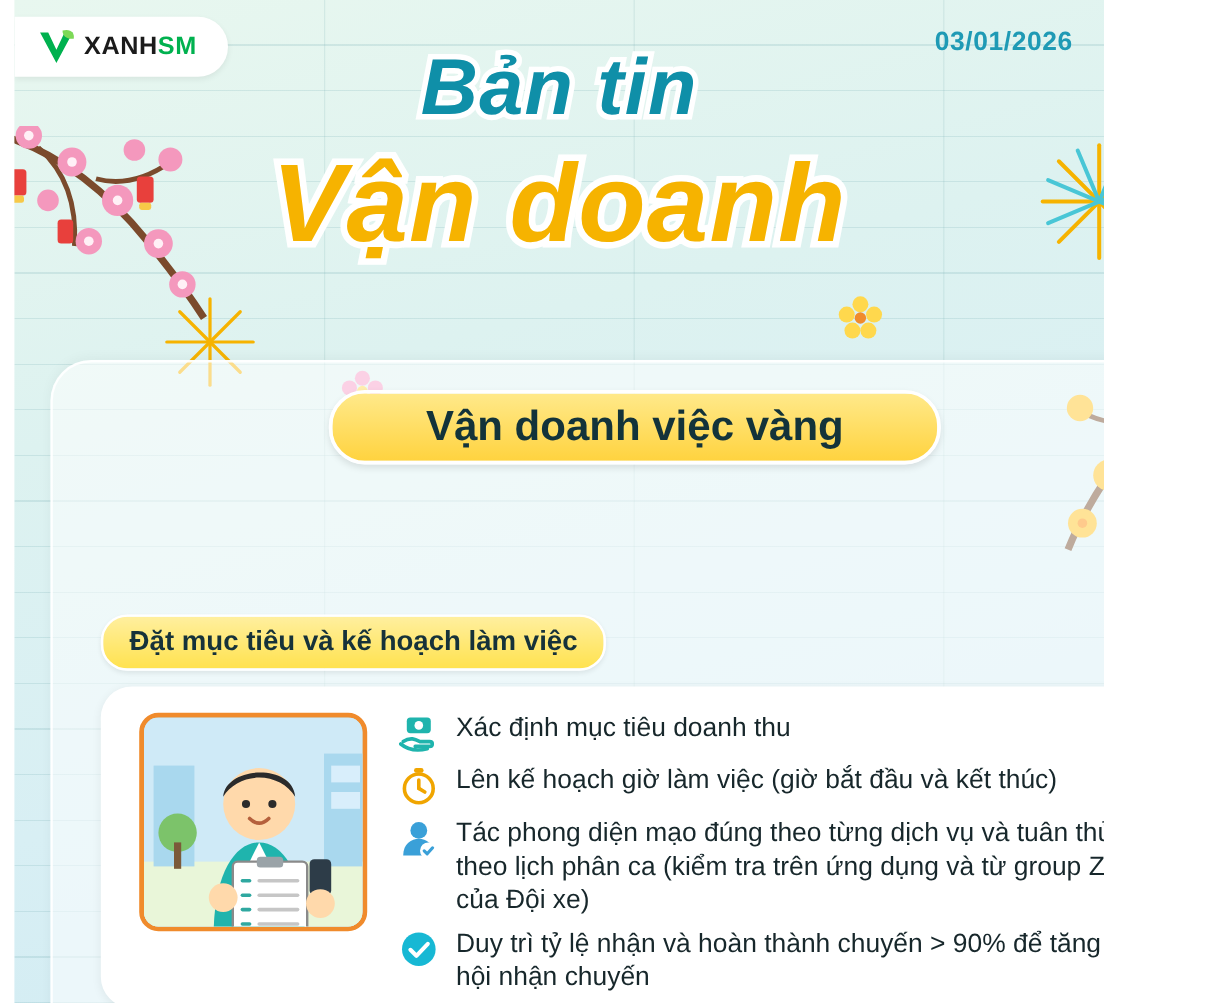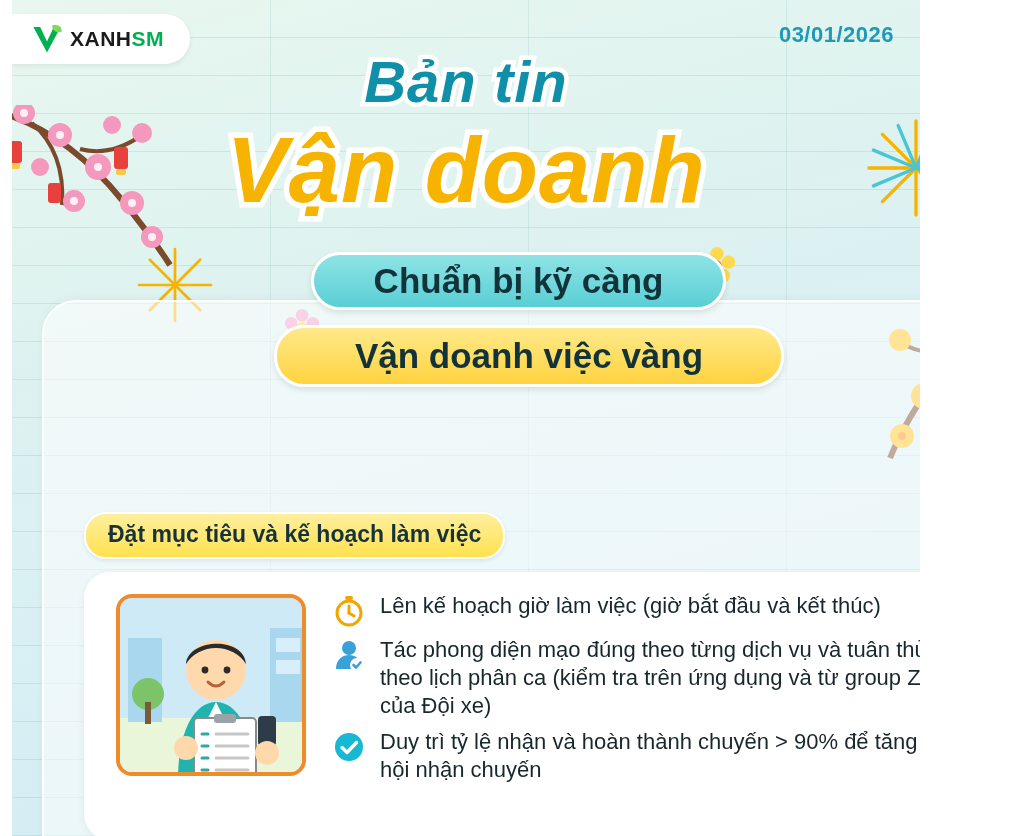--- a/index.html
+++ b/index.html
@@ -52,21 +52,21 @@
     letter-spacing: .5px;
   }
 
   
   .title-1, .title-2 {
     position: absolute; left: 0; right: 0; text-align: center;
     font-weight: 800; font-style: italic;
     letter-spacing: 1px;
   }
   .title-1 {
-    top: 48px; font-size: 58px; color: #0f8fa8;
+    top: 34px; font-size: 66px; color: #0f8fa8;
     -webkit-text-stroke: 9px #ffffff;
     paint-order: stroke fill;
     text-shadow: 0 4px 0 rgba(255,255,255,.9);
   }
   .title-2 {
     top: 118px; font-size: 92px; color: #f6b300;
     -webkit-text-stroke: 11px #ffffff;
     paint-order: stroke fill;
   }
 
@@ -317,20 +317,29 @@
           </g>
 
           <rect x="138" y="118" width="18" height="30" rx="4" fill="#2d3c48"></rect>
           <circle cx="147" cy="155" r="12" fill="#ffd9ab"></circle>
           <circle cx="66" cy="150" r="12" fill="#ffd9ab"></circle>
         </svg>
       </div>
 
       <div class="bullets">
 
+        <div class="bullet">
+          <svg class="b-icon" viewBox="0 0 34 34">
+            <rect x="7" y="4" width="20" height="13" rx="3" fill="#1fb4ad"></rect>
+            <circle cx="17" cy="10.5" r="3.6" fill="#ffffff"></circle>
+            <path d="M4 24 C10 20 14 22 18 24 L26 24 C29 24 29 28 26 28 L14 28" stroke="#1fb4ad" stroke-width="3" fill="none" stroke-linecap="round"></path>
+            <path d="M2 26 C8 31 16 32 24 30" stroke="#1fb4ad" stroke-width="3" fill="none" stroke-linecap="round"></path>
+          </svg>
+          <div class="b-text">Xác định mục tiêu doanh thu</div>
+        </div>
 
         <div class="bullet">
           <svg class="b-icon" viewBox="0 0 34 34">
             <circle cx="17" cy="19" r="12" fill="none" stroke="#f0a500" stroke-width="3"></circle>
             <line x1="17" y1="19" x2="17" y2="12" stroke="#f0a500" stroke-width="3" stroke-linecap="round"></line>
             <line x1="17" y1="19" x2="22" y2="22" stroke="#f0a500" stroke-width="3" stroke-linecap="round"></line>
             <rect x="13" y="2" width="8" height="4" rx="2" fill="#f0a500"></rect>
             <line x1="17" y1="6" x2="17" y2="8" stroke="#f0a500" stroke-width="3"></line>
           </svg>
           <div class="b-text">Lên kế hoạch giờ làm việc (giờ bắt đầu và kết thúc)</div>
@@ -351,15 +360,14 @@
             <circle cx="17" cy="17" r="14" fill="#17b8d4"></circle>
             <path d="M10 17.5 L15 22.5 L24.5 12.5" stroke="#ffffff" stroke-width="3.4" fill="none" stroke-linecap="round" stroke-linejoin="round"></path>
           </svg>
           <div class="b-text">Duy trì tỷ lệ nhận và hoàn thành chuyến &gt; 90% để tăng cơ hội nhận chuyến</div>
         </div>
 
       </div>
     </div>
   </div>
 
-  <div class="banner banner-1">Chuẩn bị kỹ càng</div>
   <div class="banner banner-2">Vận doanh việc vàng</div>
 </div>
 
 </body></html>

